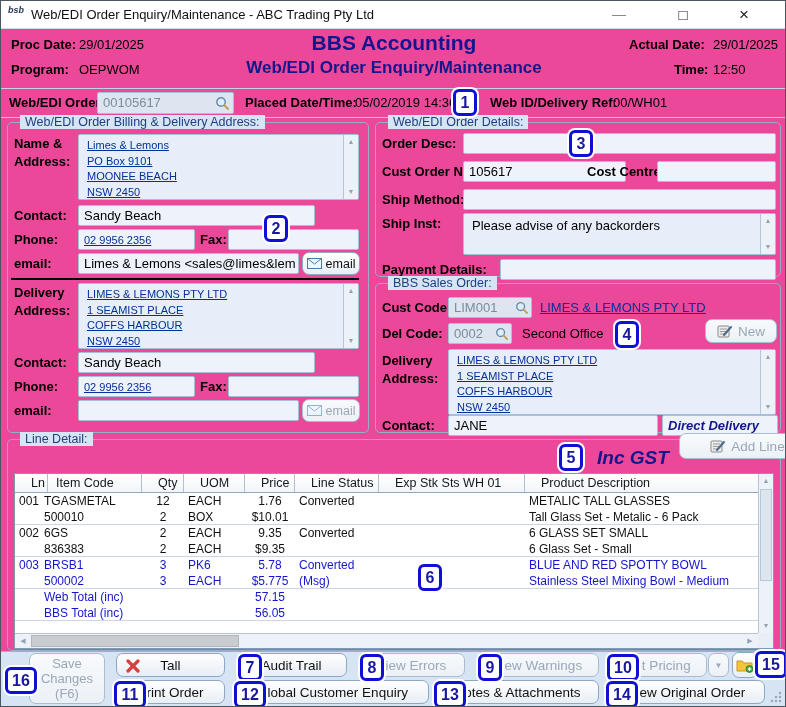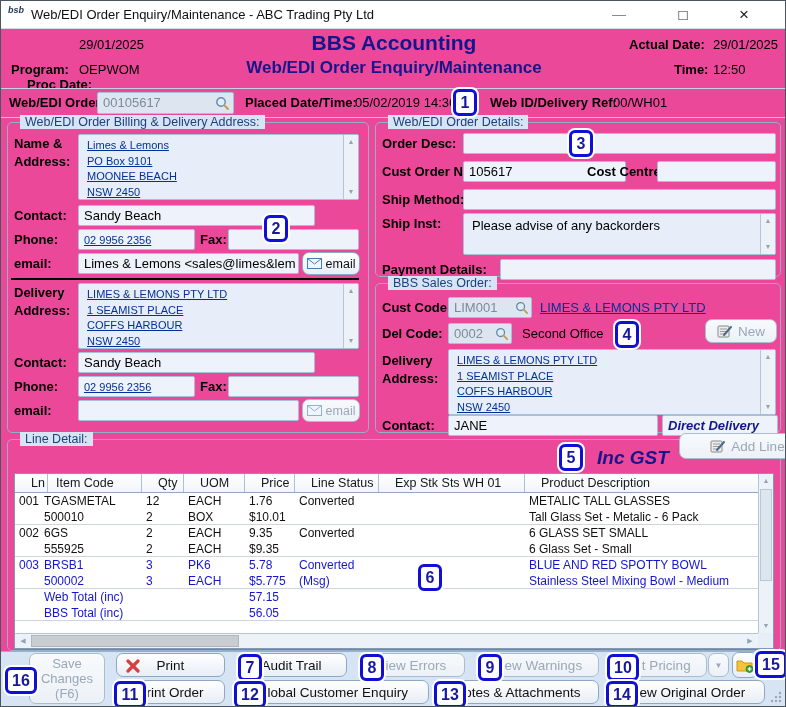--- a/index.html
+++ b/index.html
@@ -37,21 +37,21 @@
   .hsb .ar { position:absolute; top:0; width:14px; height:14px; font-size:7px; color:#93a3b5;
              text-align:center; line-height:14px; }
   
   #grid { background:#ffffff; border:1px solid #7e9ab6; }
   .trow, #ghead { display:grid; grid-template-columns:25px 102px 42px 61px 50px 84px 146px 1fr; }
   #ghead { height:19px; line-height:18px; font-size:12.5px; color:#10181f;
            border-bottom:1px solid #8fa7c0; background:linear-gradient(#ffffff,#f2f5f9); }
   #ghead span { border-right:1px solid #aec0d4; padding:0 16px; overflow:hidden; white-space:nowrap; }
   .trow { height:16px; line-height:16px; font-size:12px; color:#101010; }
   .trow span { padding:0 4px; overflow:hidden; white-space:nowrap; }
-  .tR { text-align:left; }
+  .tR { text-align:center; }
   .sep { border-bottom:1px solid #ccd6e1; }
   .blue, .blue span { color:#1515cd; }
   .tot-l { grid-column:2/5; }
   .tot-v { grid-column:5/6; }
   
   #titlebar { position:absolute; top:0; left:0; width:784px; height:28px; background:#ffffff;
               border-bottom:1px solid #d2dae2; }
   .wbtn { position:absolute; top:0; width:44px; height:27px; text-align:center; line-height:27px;
           font-size:14px; color:#222; cursor:pointer; }
   #logo { position:absolute; top:5px; left:7px; width:18px; height:18px; font-weight:bold;
@@ -64,21 +64,21 @@
 <div id="win">
 
   <div id="titlebar">
     <div id="logo">bsb</div>
     <div class="abs" style="left:30px; top:6px; font-size:13px; color:#111;">Web/EDI Order Enquiry/Maintenance - ABC Trading Pty Ltd</div>
     <div class="wbtn" style="left:596px; color:#8a8a8a;">—</div>
     <div class="wbtn" style="left:660px; font-size:15px;">□</div>
     <div class="wbtn" style="left:721px; font-size:17px;">×</div>
   </div>
 
-  <div class="abs lbl" style="left:26px; top:36px;margin-top:40px;">Proc Date:</div>
+  <div class="abs lbl" style="left:10px; top:36px;">Proc Date:</div>
   <div class="abs val" style="left:78px; top:36px;">29/01/2025</div>
   <div class="abs lbl" style="left:10px; top:61px;">Program:</div>
   <div class="abs val" style="left:78px; top:61px;">OEPWOM</div>
   <div class="abs" style="left:0; top:30px; width:786px; text-align:center; font-size:21px; font-weight:bold; color:#15158c;">BBS Accounting</div>
   <div class="abs" style="left:0; top:57px; width:786px; text-align:center; font-size:17px; font-weight:bold; color:#15158c;">Web/EDI Order Enquiry/Maintenance</div>
   <div class="abs lbl" style="left:628px; top:36px;">Actual Date:</div>
   <div class="abs val" style="left:712px; top:36px;">29/01/2025</div>
   <div class="abs lbl" style="left:673px; top:61px;">Time:</div>
   <div class="abs val" style="left:712px; top:61px;">12:50</div>
 
@@ -293,21 +293,21 @@
         <span>6GS</span>
         <span class="tR">2</span>
         <span>EACH</span>
         <span class="tR">9.35</span>
         <span>Converted</span>
         <span></span>
         <span>6 GLASS SET SMALL</span>
       </div>
       <div class="trow sep">
         <span></span>
-        <span>555925</span>
+        <span>836383</span>
         <span class="tR">2</span>
         <span>EACH</span>
         <span class="tR">$9.35</span>
         <span></span>
         <span></span>
         <span>6 Glass Set - Small</span>
       </div>
       <div class="trow blue">
         <span>003</span>
         <span>BRSB1</span>
@@ -358,21 +358,21 @@
     <span>Changes</span>
     <span>(F6)</span>
   </div>
   <div class="co w2" style="left:4px; top:666px;">16</div>
 
   <div class="abs btn" style="left:115px; top:652px; width:109px; height:24px;">
     <svg class="abs" style="left:9px; top:5px;" width="14" height="14" viewBox="0 0 14 14">
       <line x1="2" y1="2" x2="12" y2="12" stroke="#d84040" stroke-width="3.2" stroke-linecap="round"></line>
       <line x1="12" y1="2" x2="2" y2="12" stroke="#d84040" stroke-width="3.2" stroke-linecap="round"></line>
     </svg>
-    <span>Print</span>
+    <span>Tall</span>
   </div>
   <div class="abs btn" style="left:235px; top:652px; width:111px; height:24px;">
     <span>Audit Trail</span>
   </div>
   <div class="co w1" style="left:237px; top:653px;">7</div>
   <div class="abs btn dis" style="left:357px; top:652px; width:107px; height:24px;">
     <span>View Errors</span>
   </div>
   <div class="co w1" style="left:359px; top:653px;">8</div>
   <div class="abs btn dis" style="left:475px; top:652px; width:123px; height:24px;">

